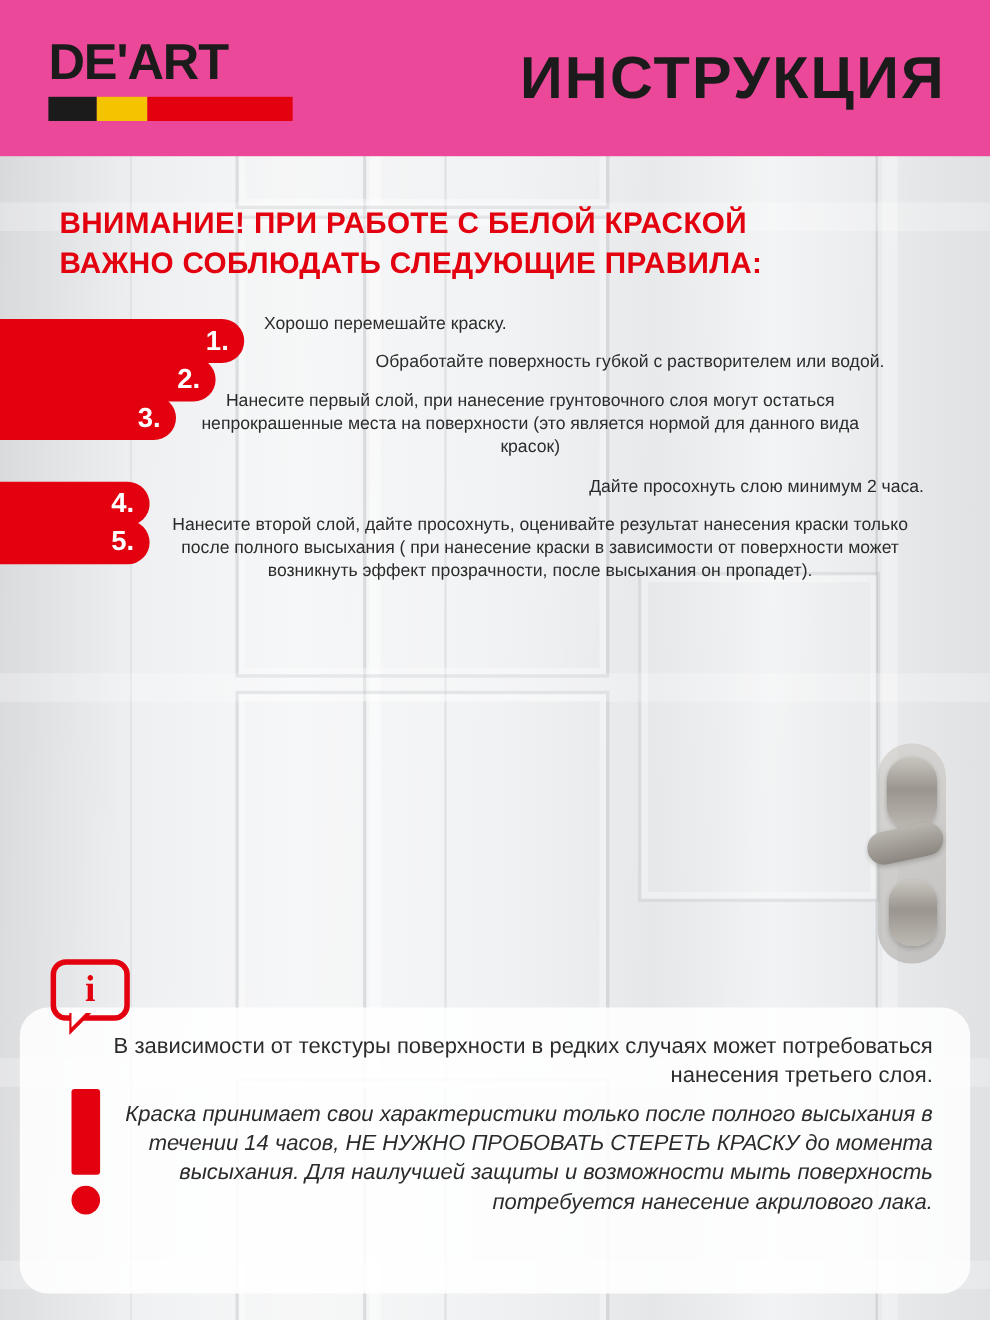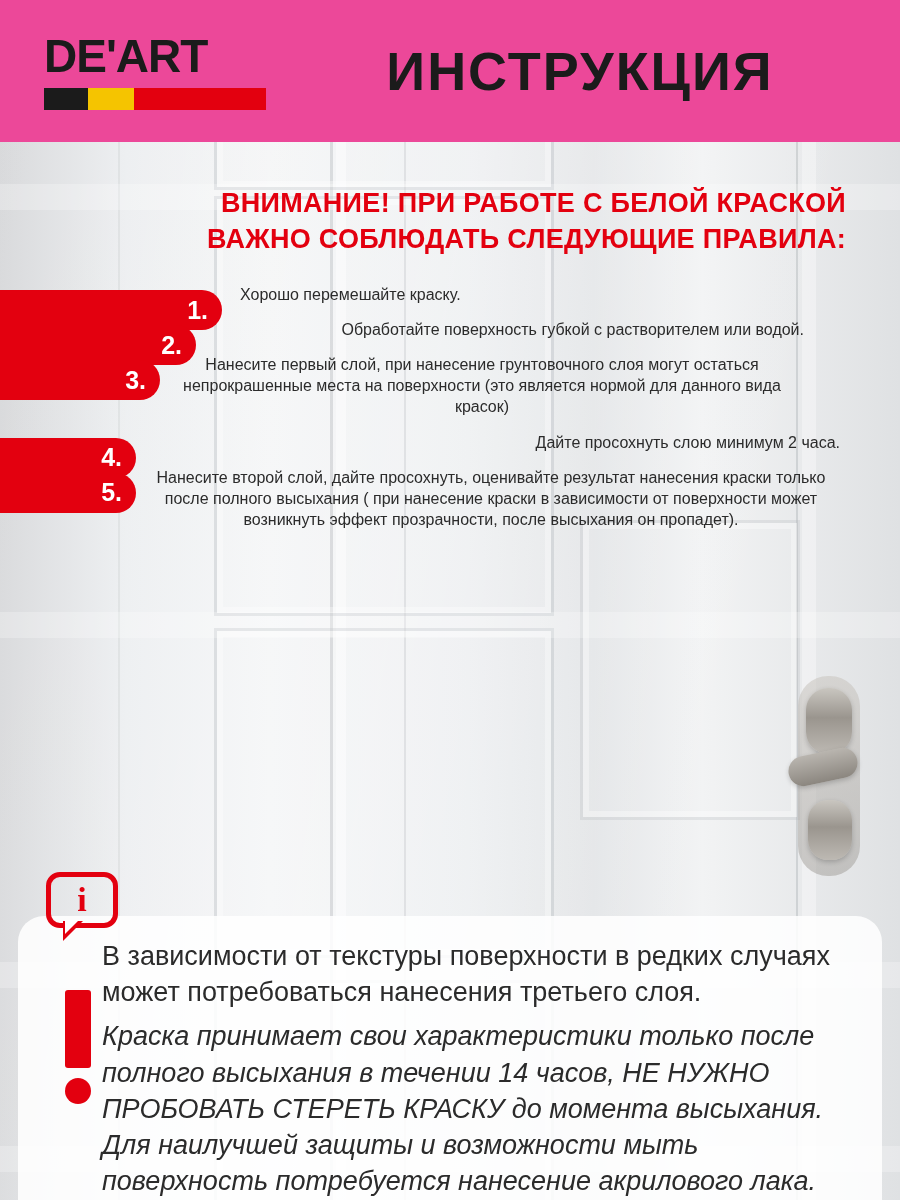--- a/index.html
+++ b/index.html
@@ -105,42 +105,42 @@
   }
   .logo-bars .b {
     height: 100%;
   }
   .logo-bars .b.black { flex: 0 0 44px; background: #1b1b1b; }
   .logo-bars .b.yellow { flex: 0 0 46px; background: #f5c400; }
   .logo-bars .b.red { flex: 1 1 auto; background: #e3000f; }
 
   .header-title {
     flex: 1;
-    text-align: center;
+    text-align: right;
     font-size: 54px;
     font-weight: 700;
     letter-spacing: 2px;
     color: #1b1b1b;
     padding-right: 40px;
   }
   .header-accent {
     position: absolute;
     left: 0; top: 142px;
     width: 900px;
     height: 8px;
     background: #e3000f;
     opacity: 0;
   }
 
   
   .attention {
     position: absolute;
     left: 0; top: 186px;
     width: 900px;
-    text-align: right;
+    text-align: left;
     color: #e3000f;
     font-size: 27px;
     font-weight: 700;
     line-height: 1.33;
     letter-spacing: .3px;
     padding: 0 54px;
   }
 
   
   .steps {
@@ -196,23 +196,23 @@
     width: 864px;
   }
   .notice-card {
     background: rgba(255,255,255,.86);
     border-radius: 26px;
     padding: 22px 34px 26px 84px;
     min-height: 260px;
   }
   .notice-p {
     color: #2b2b2b;
-    font-size: 27px;
+    font-size: 20px;
     line-height: 1.34;
-    text-align: left;
+    text-align: right;
   }
   .notice-p + .notice-p { margin-top: 8px; font-style: italic; }
 
   .info-badge {
     position: absolute;
     left: 28px;
     top: -44px;
     width: 74px;
     height: 64px;
   }

